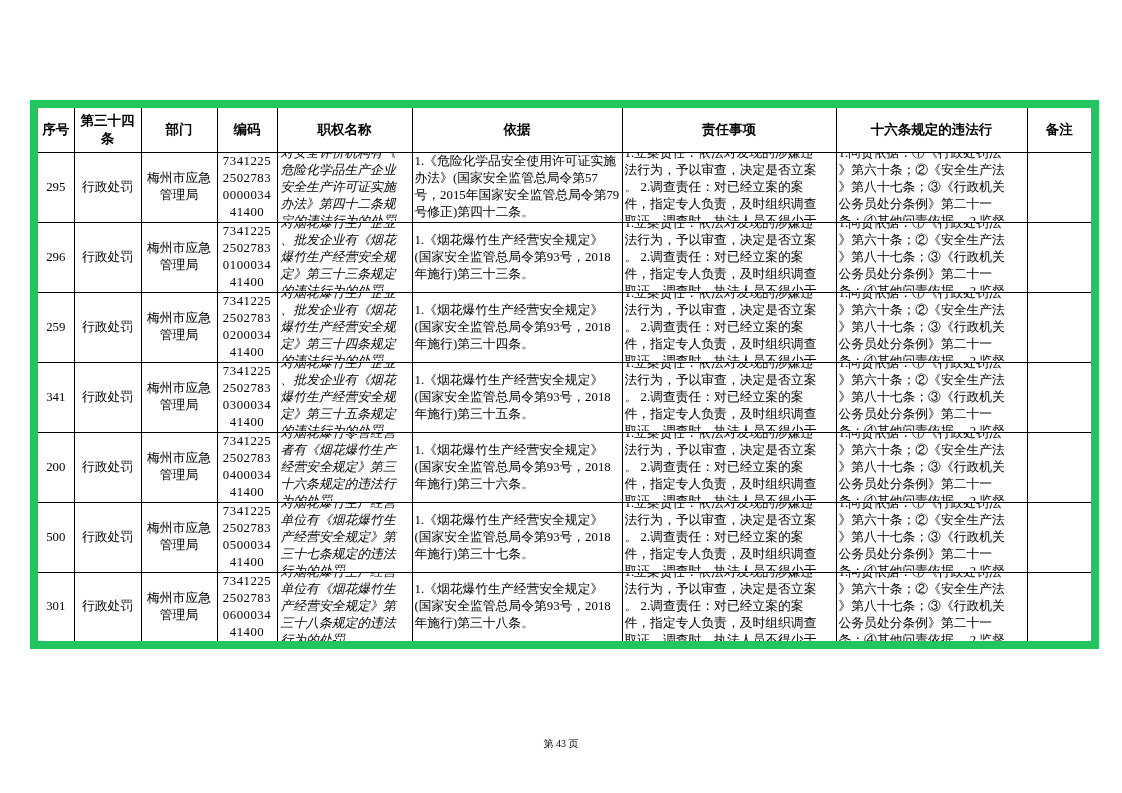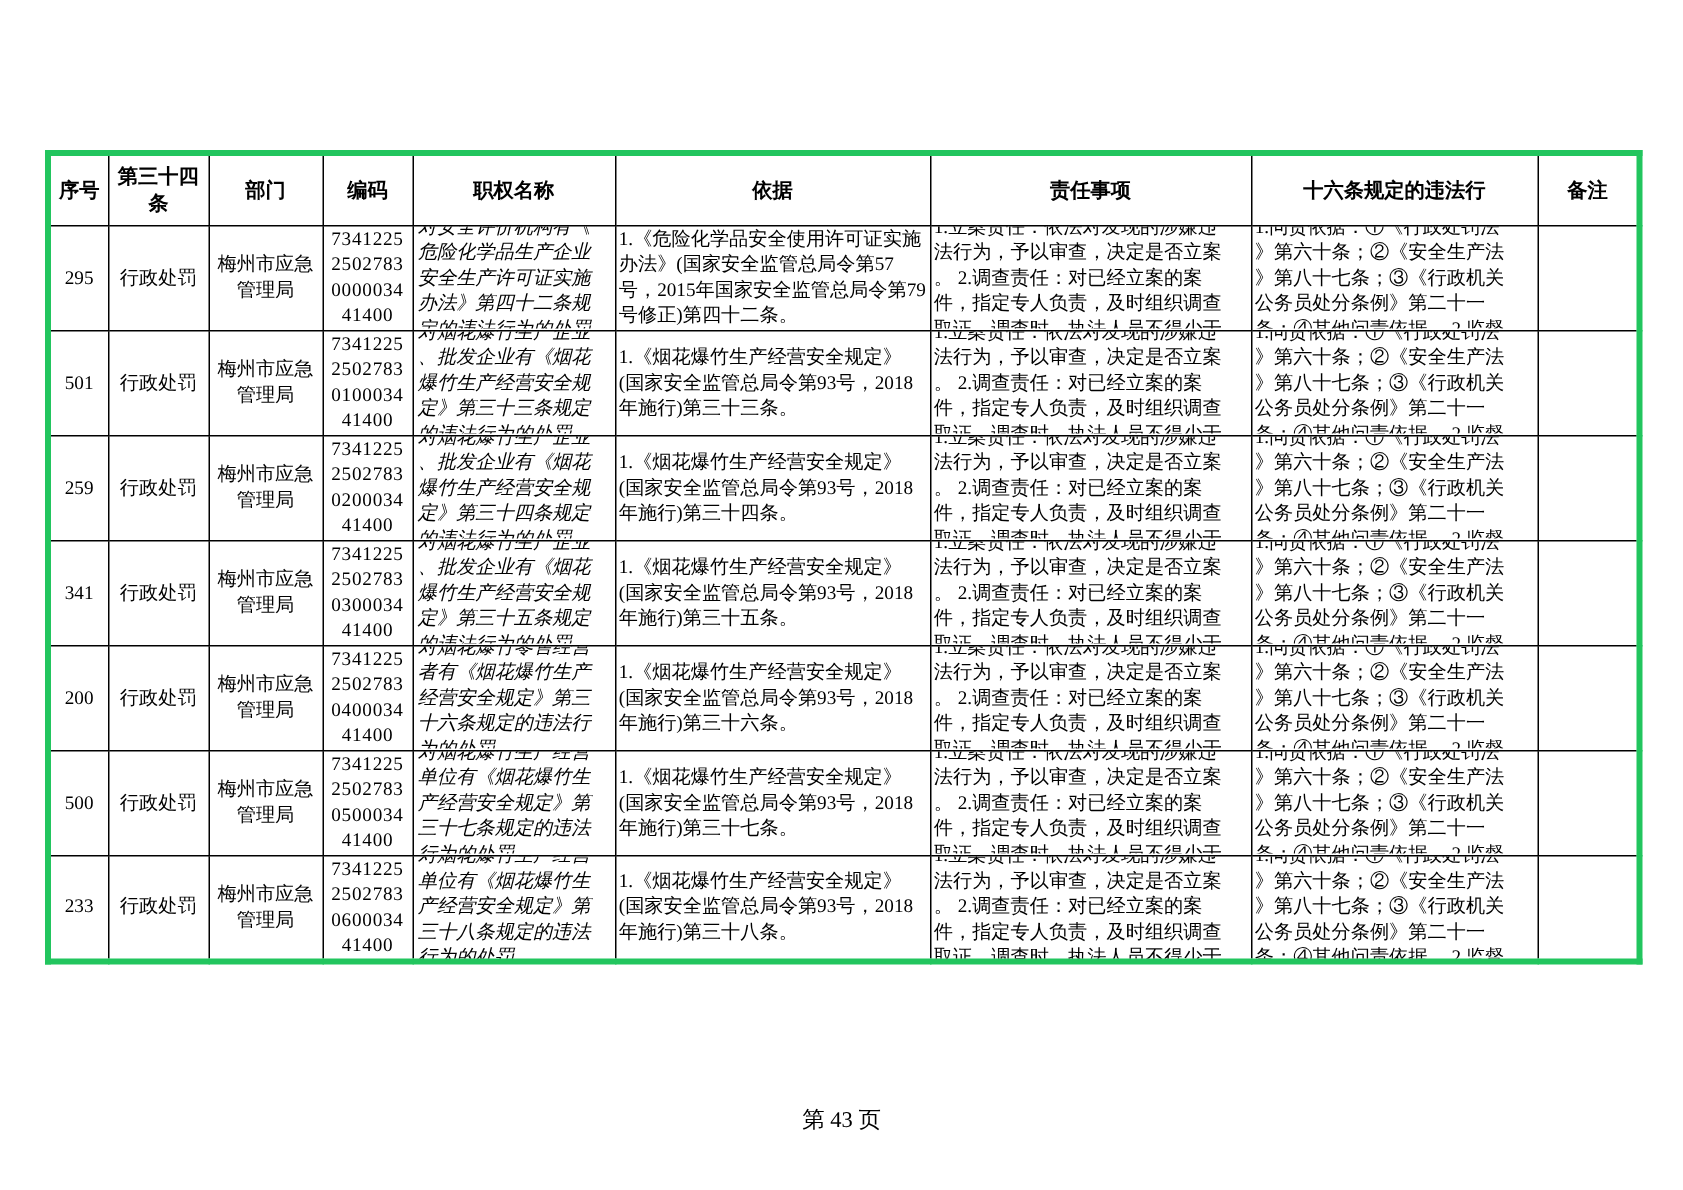--- a/index.html
+++ b/index.html
@@ -6,21 +6,21 @@
   body{
     width:1122px;height:793px;
     background:#ffffff;color:#000000;
     font-family:"Liberation Serif","DejaVu Serif",serif;
     overflow:hidden;
   }
   .page{position:relative;width:1122px;height:793px;background:#ffffff;}
   table.grid{
     position:absolute;left:30px;top:100px;
     border-collapse:collapse;table-layout:fixed;
-    border:4px solid #22c55e;
+    border:8px solid #22c55e;
   }
   table.grid th, table.grid td{
     border:1.4px solid #000;
     padding:0;margin:0;
     vertical-align:middle;
     overflow:hidden;
   }
   thead tr{height:48px;}
   tbody tr{height:70px;}
   th{font-size:13.5px;font-weight:bold;text-align:center;}
@@ -31,21 +31,21 @@
     font-size:12.8px;line-height:17px;
     white-space:pre-line;
     word-break:break-all;line-break:anywhere;
   }
   .c-center .cell{text-align:center;padding:0 1px;}
   .c-left .cell{text-align:left;padding:0 2px;}
   .c-name .cell{padding:0 3px;font-style:italic;}
   .c-code .cell{padding:0 2px;letter-spacing:0.5px;text-align:center;}
   .footer{
     position:absolute;left:0;top:737px;width:1122px;
-    text-align:center;font-size:15px;color:#000;
+    text-align:center;font-size:10px;color:#000;
   }
 </style>
 </head>
 <body>
 
 <div class="page">
 
   <table class="grid">
     <colgroup id="cols">
         <col style="width: 40px;">
@@ -115,21 +115,21 @@
 》第八十七条；③《行政机关
 公务员处分条例》第二十一
 条；④其他问责依据。 2.监督</div>
           </td>
           <td class="c-center">
             <div class="cell"></div>
           </td>
         </tr>
         <tr>
           <td class="c-center">
-            <div class="cell">501</div>
+            <div class="cell">296</div>
           </td>
           <td class="c-center">
             <div class="cell">行政处罚</div>
           </td>
           <td class="c-center">
             <div class="cell">梅州市应急
 管理局</div>
           </td>
           <td class="c-left c-code">
             <div class="cell">7341225
@@ -350,21 +350,21 @@
 》第八十七条；③《行政机关
 公务员处分条例》第二十一
 条；④其他问责依据。 2.监督</div>
           </td>
           <td class="c-center">
             <div class="cell"></div>
           </td>
         </tr>
         <tr>
           <td class="c-center">
-            <div class="cell">233</div>
+            <div class="cell">301</div>
           </td>
           <td class="c-center">
             <div class="cell">行政处罚</div>
           </td>
           <td class="c-center">
             <div class="cell">梅州市应急
 管理局</div>
           </td>
           <td class="c-left c-code">
             <div class="cell">7341225

